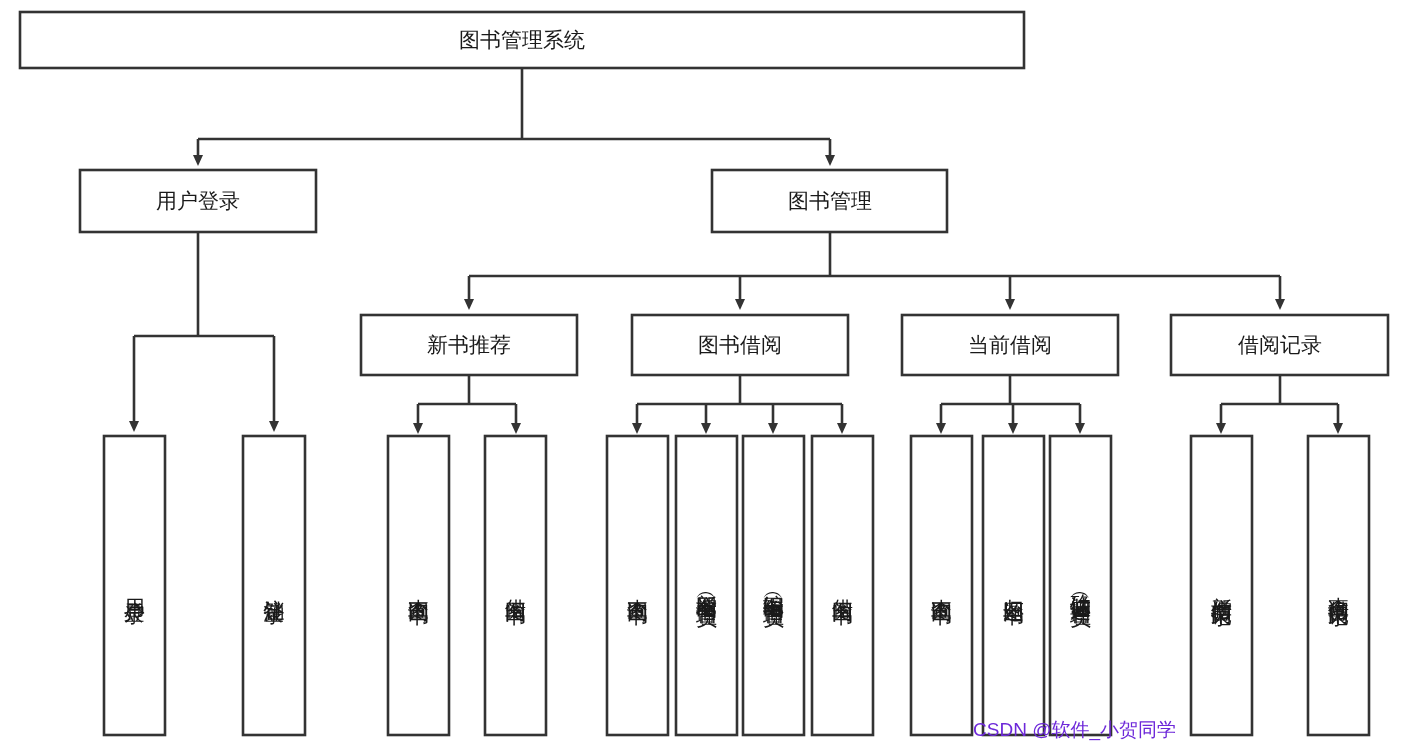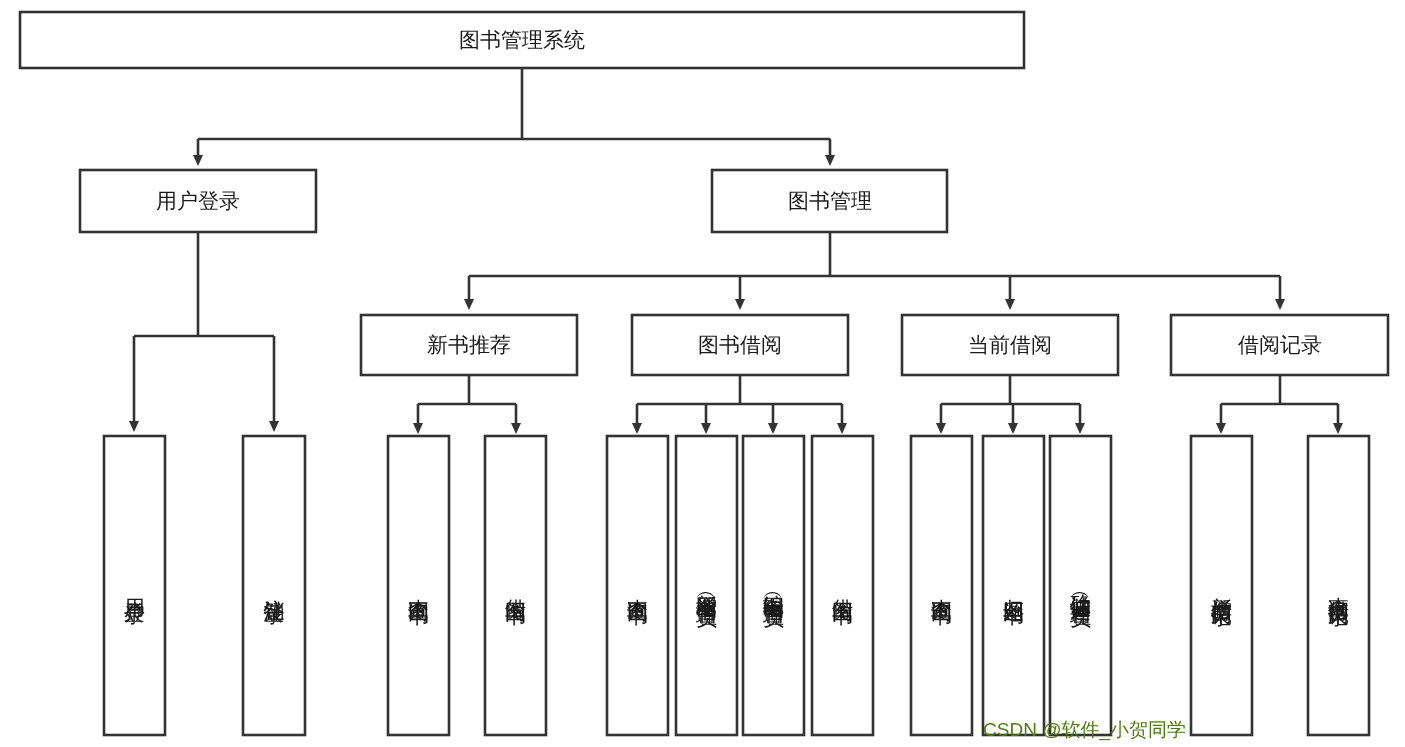--- a/index.html
+++ b/index.html
@@ -60,25 +60,25 @@
     letter-spacing: 2px;
     display: flex;
     align-items: center;
     justify-content: center;
     text-align: center;
     white-space: nowrap;
     pointer-events: none;
   }
   .watermark {
     position: absolute;
-    right: 8px;
+    right: 18px;
     bottom: 4px;
     font-family: "Liberation Sans", "DejaVu Sans", sans-serif;
     font-size: 19px;
-    color: #4d7c0f;
+    color: #6d28d9;
     white-space: nowrap;
   }
 </style>
 </head>
 <body>
 
 <div id="diagram-root">
 
   <svg id="tree-svg" viewBox="0 0 1405 747">
     <defs>

